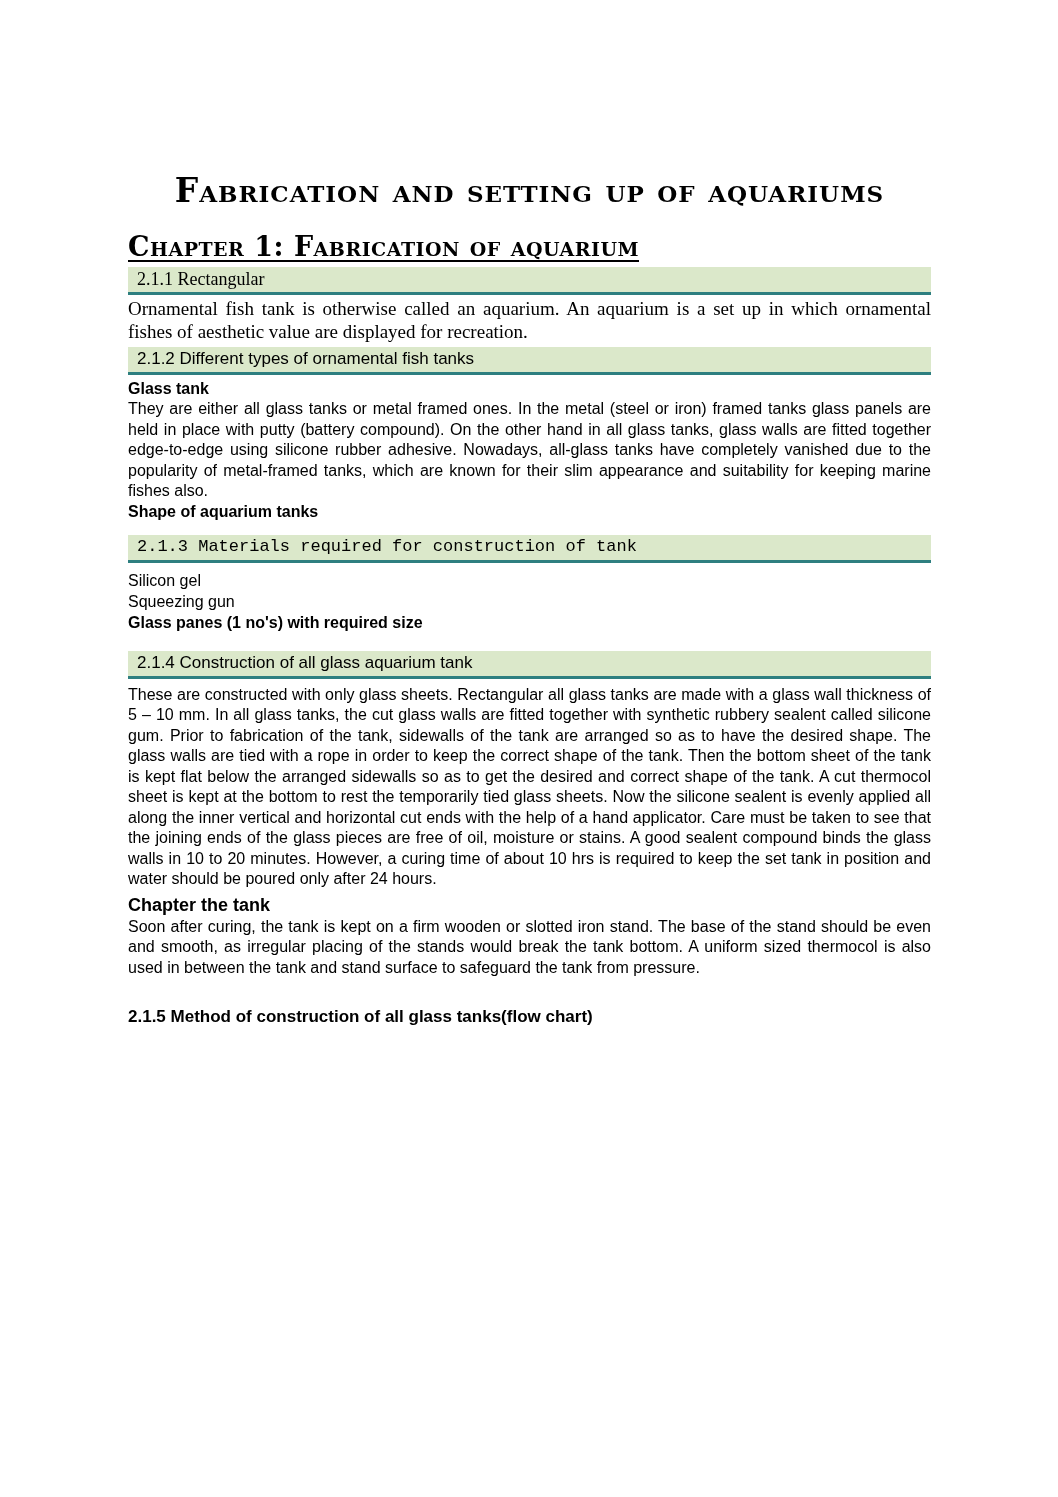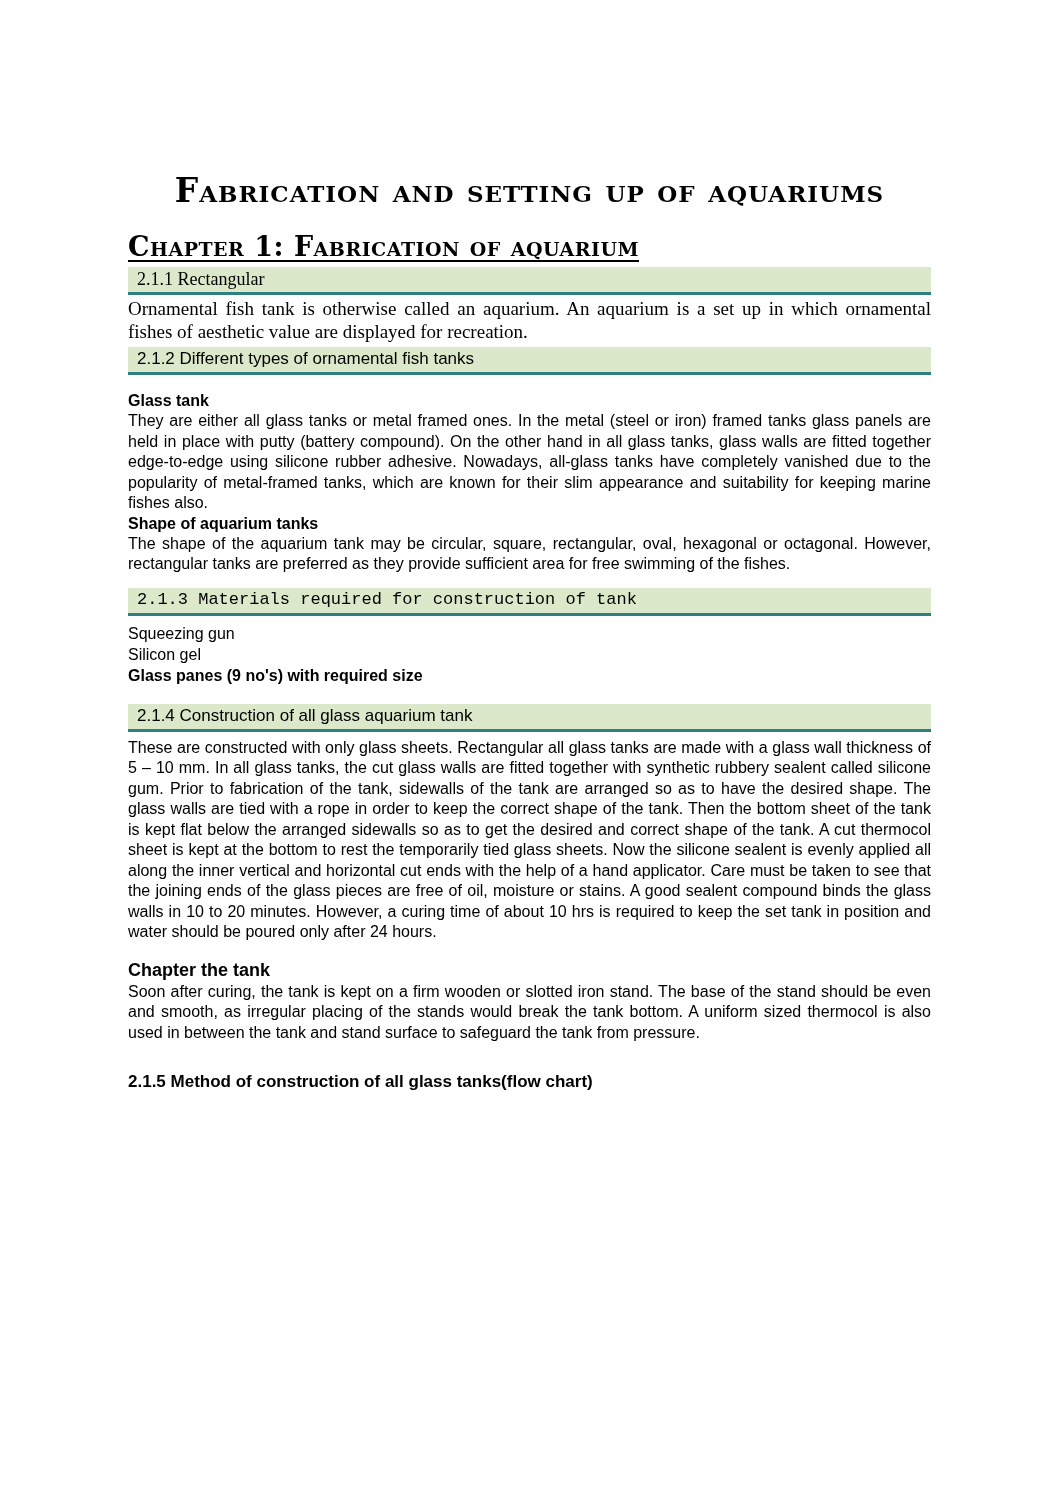--- a/index.html
+++ b/index.html
@@ -91,21 +91,21 @@
   a.doc-link{
     color:var(--link-color);
     font-weight:bold;
     text-decoration:underline;
     cursor:pointer;
   }
   .gap-20{margin-top:13px;font-family:Liberation Mono, monospace;}
   .gap-18{margin-top:18px;}
   .gap-6{margin-top:6px;}
   .gap-4{margin-top:4px;}
-  .gap-2{margin-top:16px;}
+  .gap-2{margin-top:4px;}
   .method-heading{
     margin-top:28px;
     font-family:"Liberation Sans",sans-serif;
     font-weight:bold;
     font-size:17px;
     line-height:21px;
   }
 </style>
 </head>
 <body>
@@ -123,28 +123,27 @@
 
     <div class="section-bar gap-4">2.1.2 Different types of ornamental fish tanks</div>
 
 
     <div class="sub-heading gap-2">Glass tank</div>
 
     <p class="para-sans">They are either all glass tanks or metal framed ones. In the metal (steel or iron) framed tanks glass panels are held in place with putty (battery compound). On the other hand in all glass tanks, glass walls are fitted together edge-to-edge using silicone rubber adhesive. Nowadays, all-glass tanks have completely vanished due to the popularity of metal-framed tanks, which are known for their slim appearance and suitability for keeping marine fishes also.</p>
 
     <div class="sub-heading">Shape of aquarium tanks</div>
 
-    <p class="para-sans">The shape of the aquarium tank may be circular, square, rectangular, oval, hexagonal or octagonal. However, rectangular tanks are preferred as they provide sufficient area for free swimming of the fishes.</p>
 
     <div class="section-bar gap-20">2.1.3 Materials required for construction of tank</div>
 
     <div class="materials-list">
+      <div class="item">Silicon gel</div>
       <div class="item">Squeezing gun</div>
-      <div class="item">Silicon gel</div>
-      <div class="item bold">Glass panes (9 no's) with required size</div>
+      <div class="item bold">Glass panes (1 no's) with required size</div>
     </div>
 
     <div class="section-bar gap-18">2.1.4 Construction of all glass aquarium tank</div>
 
     <p class="para-sans gap-6">These are constructed with only glass sheets. Rectangular all glass tanks are made with a glass wall thickness of 5 – 10 mm. In all glass tanks, the cut glass walls are fitted together with synthetic rubbery sealent called silicone gum. Prior to fabrication of the tank, sidewalls of the tank are arranged so as to have the desired shape. The glass walls are tied with a rope in order to keep the correct shape of the tank. Then the bottom sheet of the tank is kept flat below the arranged sidewalls so as to get the desired and correct shape of the tank. A cut thermocol sheet is kept at the bottom to rest the temporarily tied glass sheets. Now the silicone sealent is evenly applied all along the inner vertical and horizontal cut ends with the help of a hand applicator. Care must be taken to see that the joining ends of the glass pieces are free of oil, moisture or stains. A good sealent compound binds the glass walls in 10 to 20 minutes. However, a curing time of about 10 hrs is required to keep the set tank in position and water should be poured only after 24 hours.</p>
 
     <div class="sub-heading large gap-2">Chapter the tank</div>
 
     <p class="para-sans">Soon after curing, the tank is kept on a firm wooden or slotted iron stand. The base of the stand should be even and smooth, as irregular placing of the stands would break the tank bottom. A uniform sized thermocol is also used in between the tank and stand surface to safeguard the tank from pressure.</p>
 

